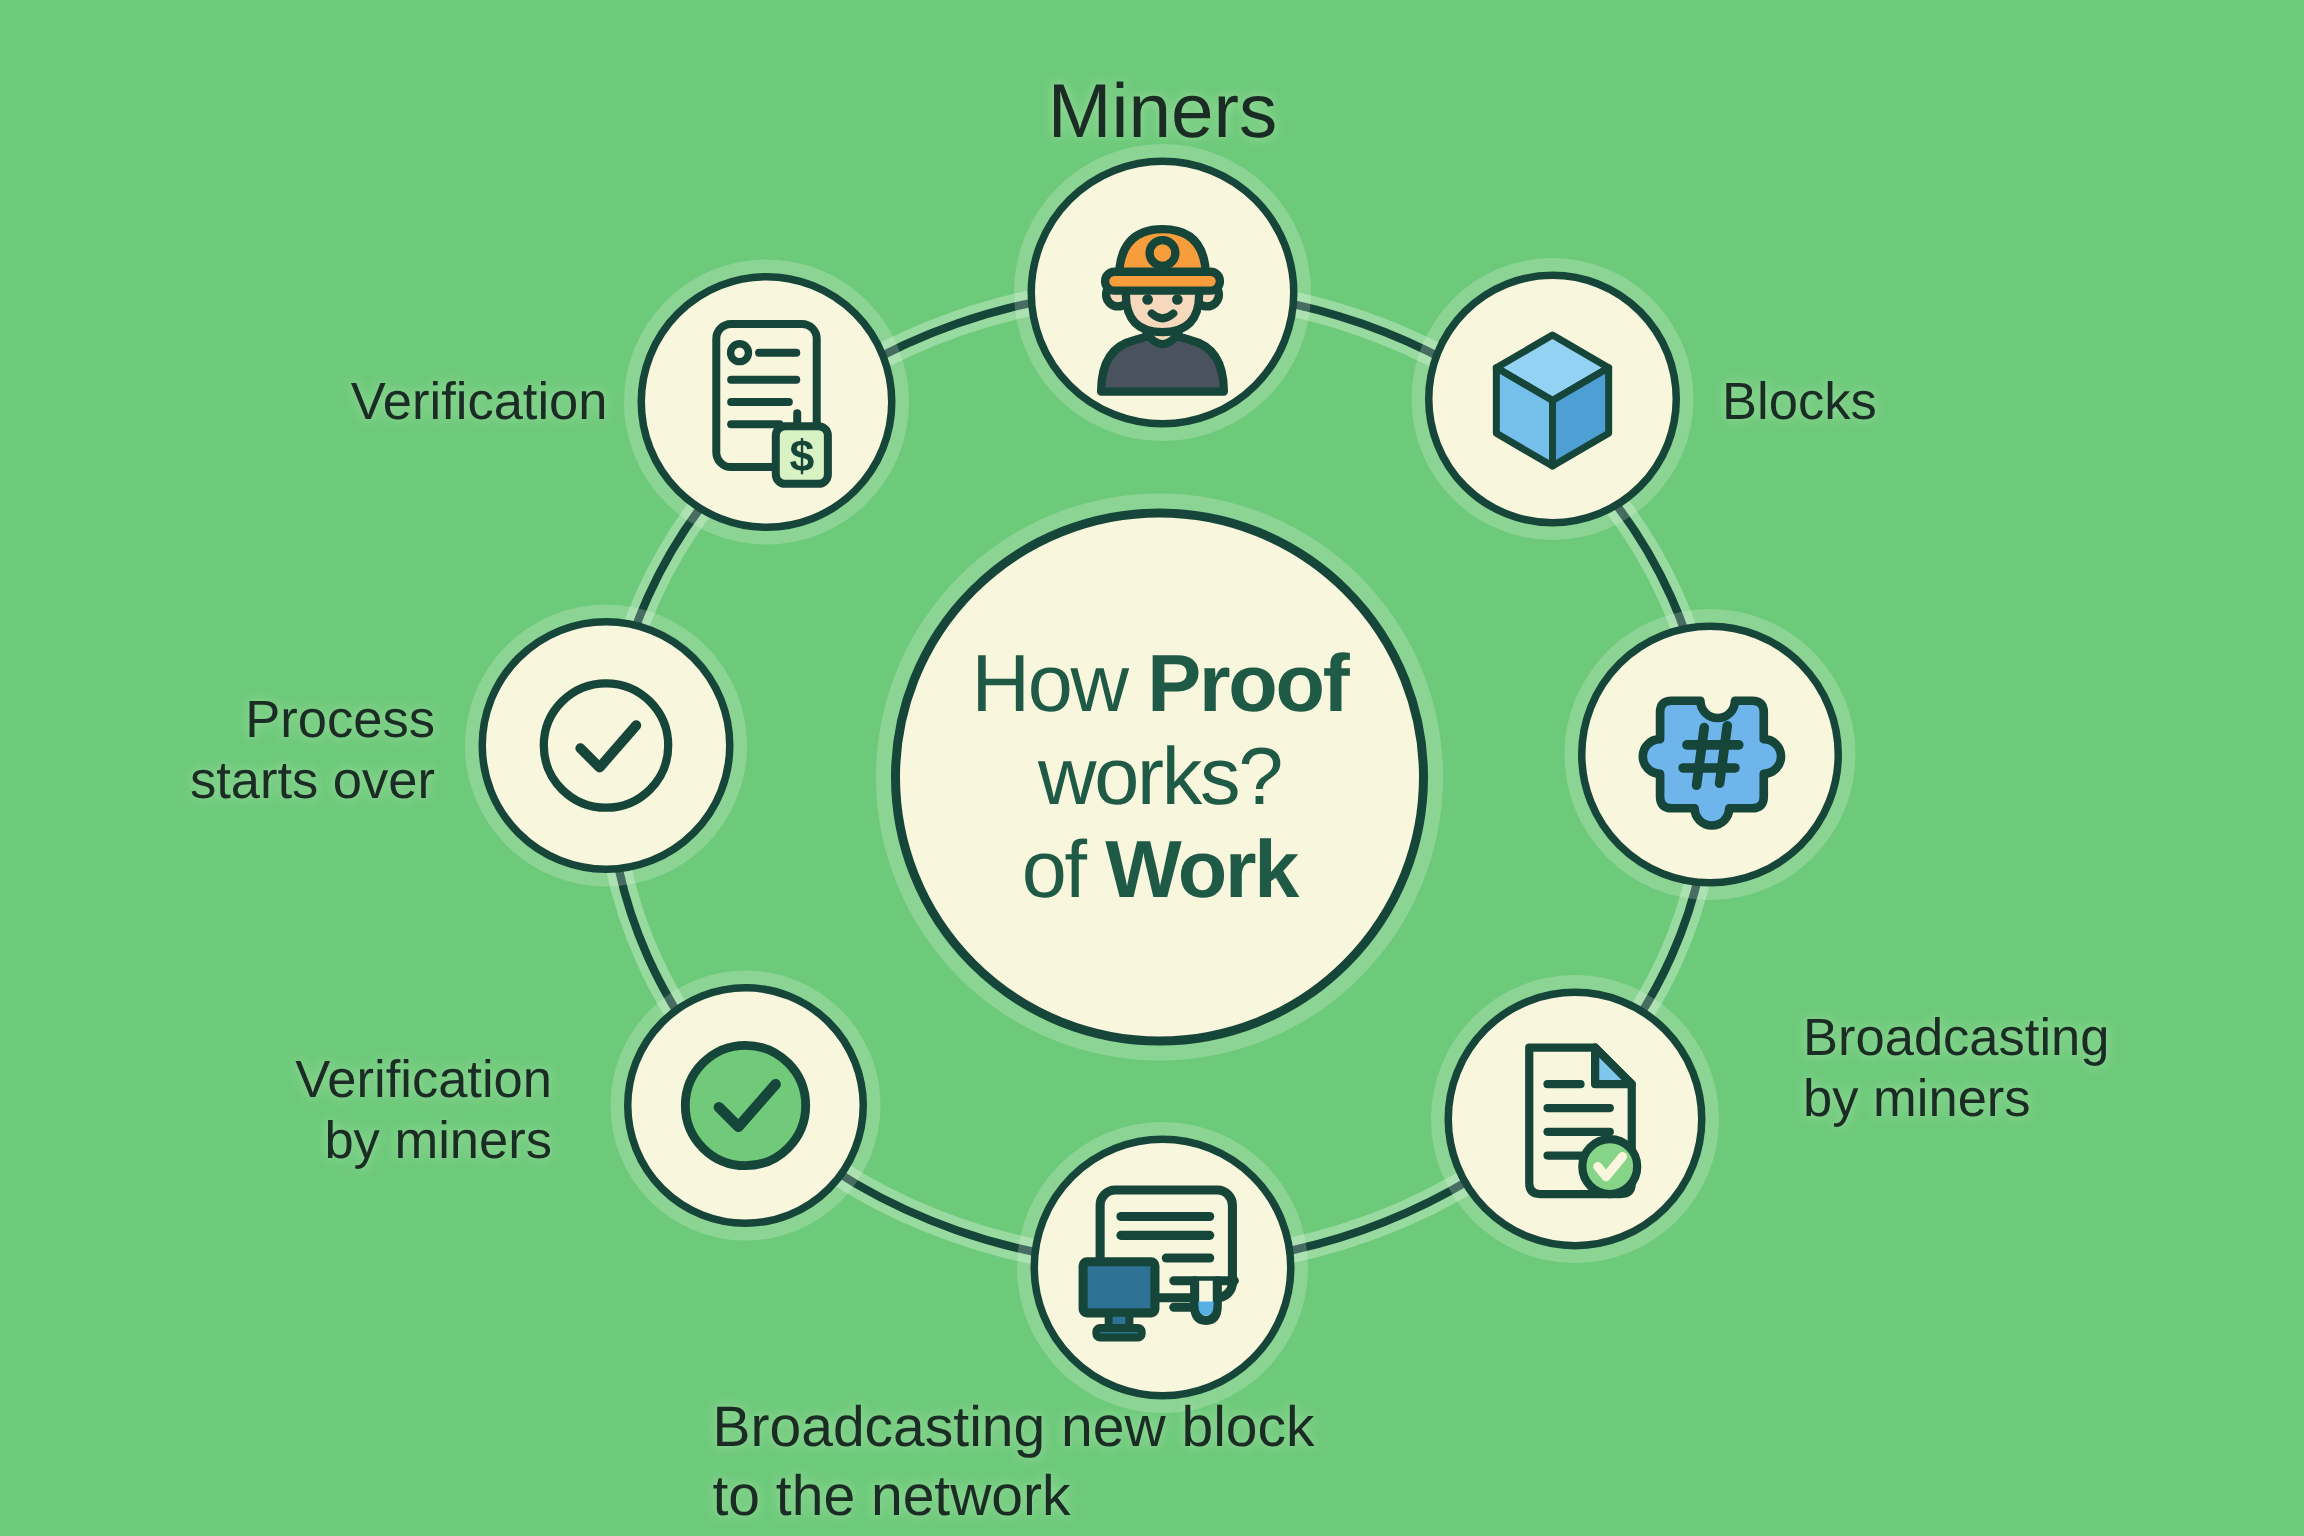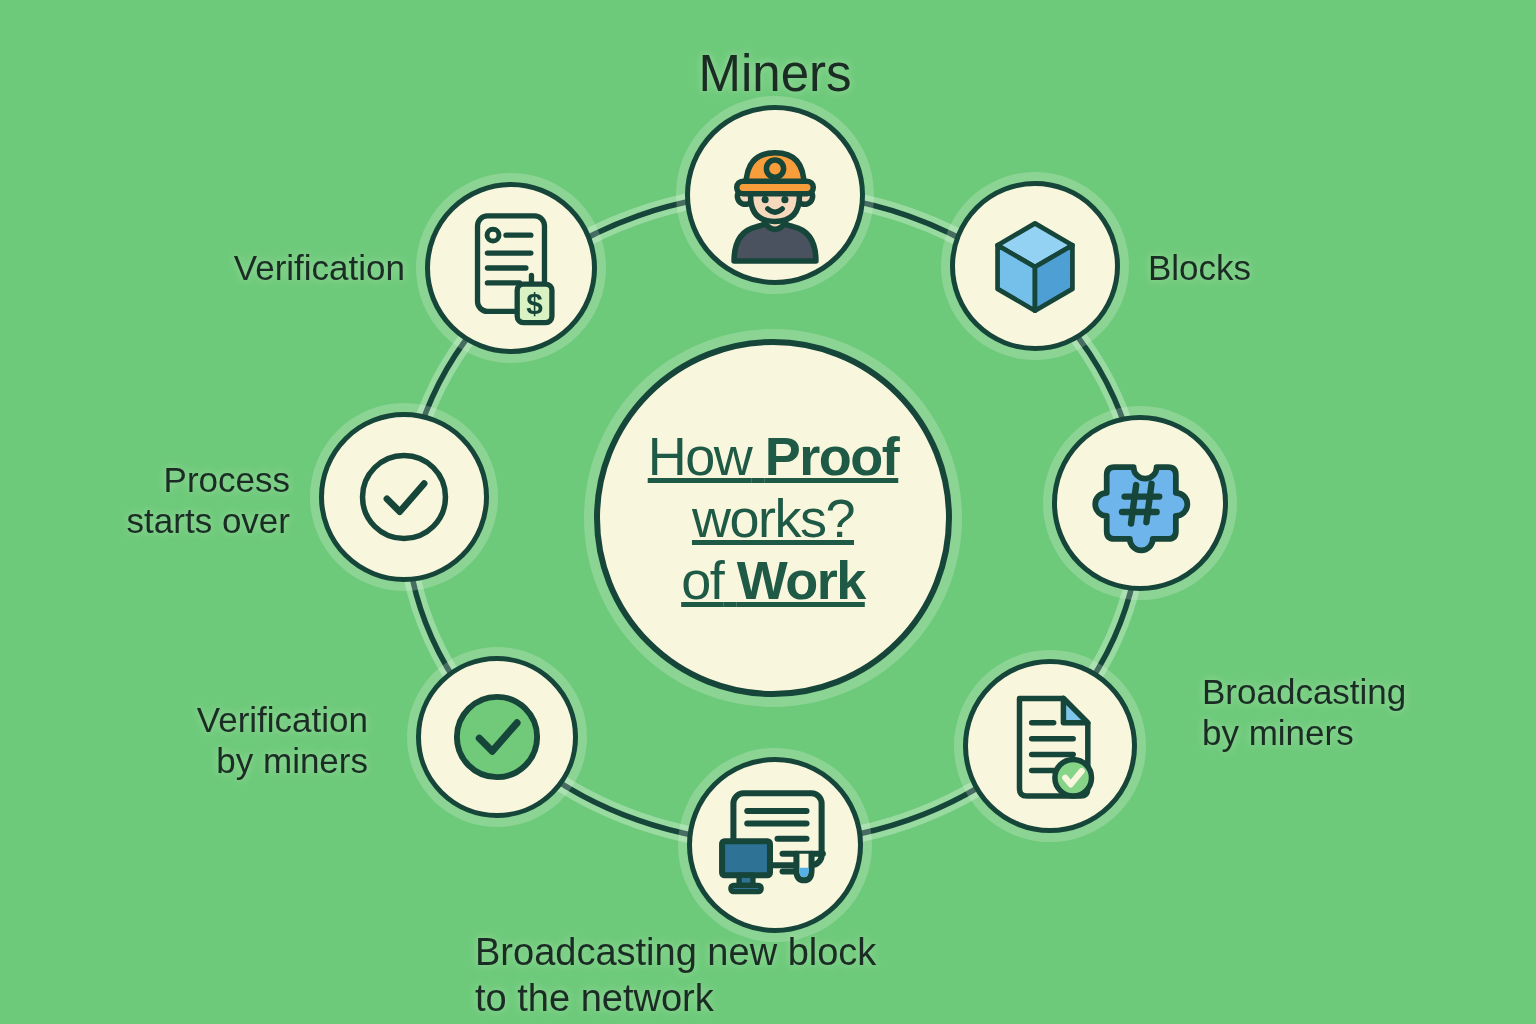--- a/index.html
+++ b/index.html
@@ -61,21 +61,20 @@
     display:flex;align-items:center;justify-content:center;
     box-shadow:0 0 0 10px rgba(244,252,238,.22);
     box-sizing:border-box;
   }
   .center-text{
     text-align:center;
     color:var(--center-text);
     font-size:54px;line-height:62px;
     font-weight:500;
     letter-spacing:-1.5px;
-    text-decoration:underline;
   }
   .center-text b{font-weight:700;}
 
   .label{
     position:absolute;
     color:var(--label-text);
     font-size:35px;line-height:1.16;
     white-space:pre-line;
     text-shadow:0 0 8px rgba(222,246,210,.45);
   }

